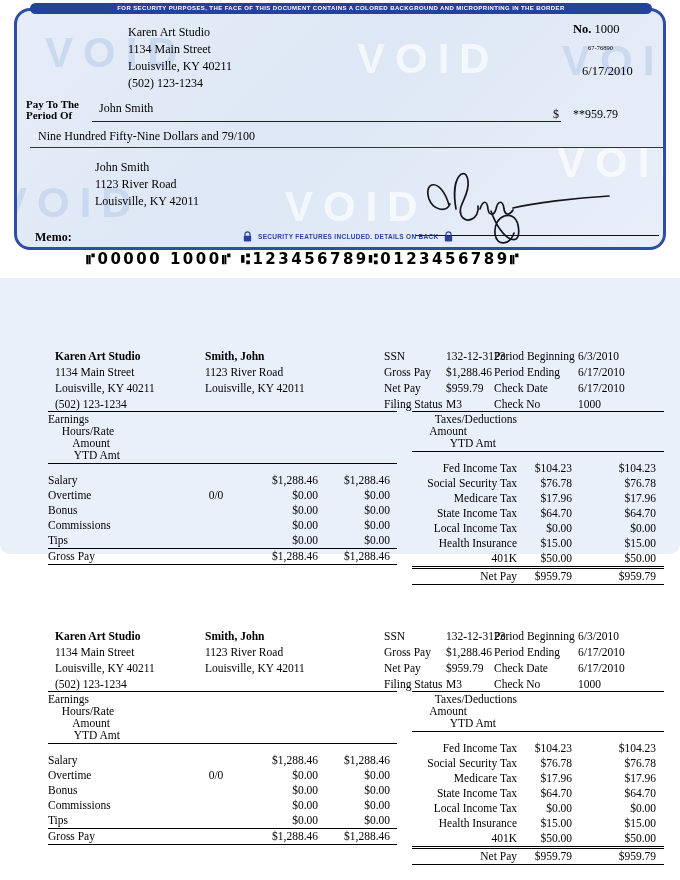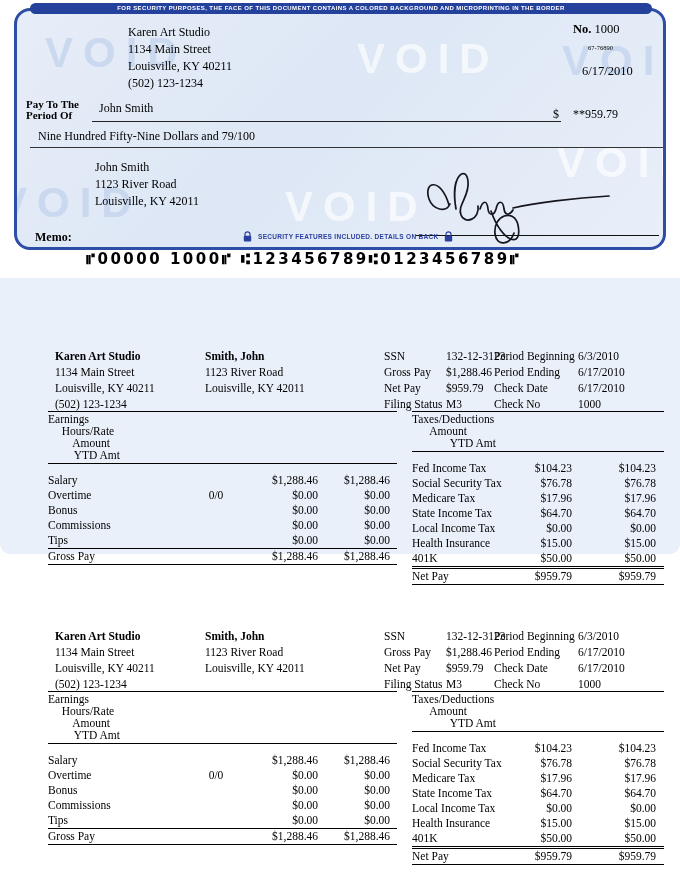--- a/index.html
+++ b/index.html
@@ -79,21 +79,21 @@
   .ttable { position:absolute; left:412px; top:133px; width:252px; }
   .thead { display:flex; border-top:1px solid #000; border-bottom:1px solid #000; padding:1px 0 2px;flex-direction:column; }
   .tbody { margin-top:9px; }
   .trow { display:flex; line-height:15px; }
   .trow.total { border-top:1px solid #000; border-bottom:1.5px solid #000; }
   .ttable .trow.total { border-top:3px double #000; }
   .c1 { width:128px; text-align:left; }
   .c2 { width:80px;  text-align:center; }
   .c3 { width:62px;  text-align:right; }
   .c4 { width:72px;  text-align:right; padding-right:7px; }
-  .t1 { width:105px; text-align:left; }
+  .t1 { width:105px; text-align:right; }
   .t2 { width:55px;  text-align:right; }
   .t3 { width:84px;  text-align:right; padding-right:8px; }
 </style>
 </head>
 <body>
 
 <div class="banner">FOR SECURITY PURPOSES, THE FACE OF THIS DOCUMENT CONTAINS A COLORED BACKGROUND AND MICROPRINTING IN THE BORDER</div>
 
 <div class="check">
 

